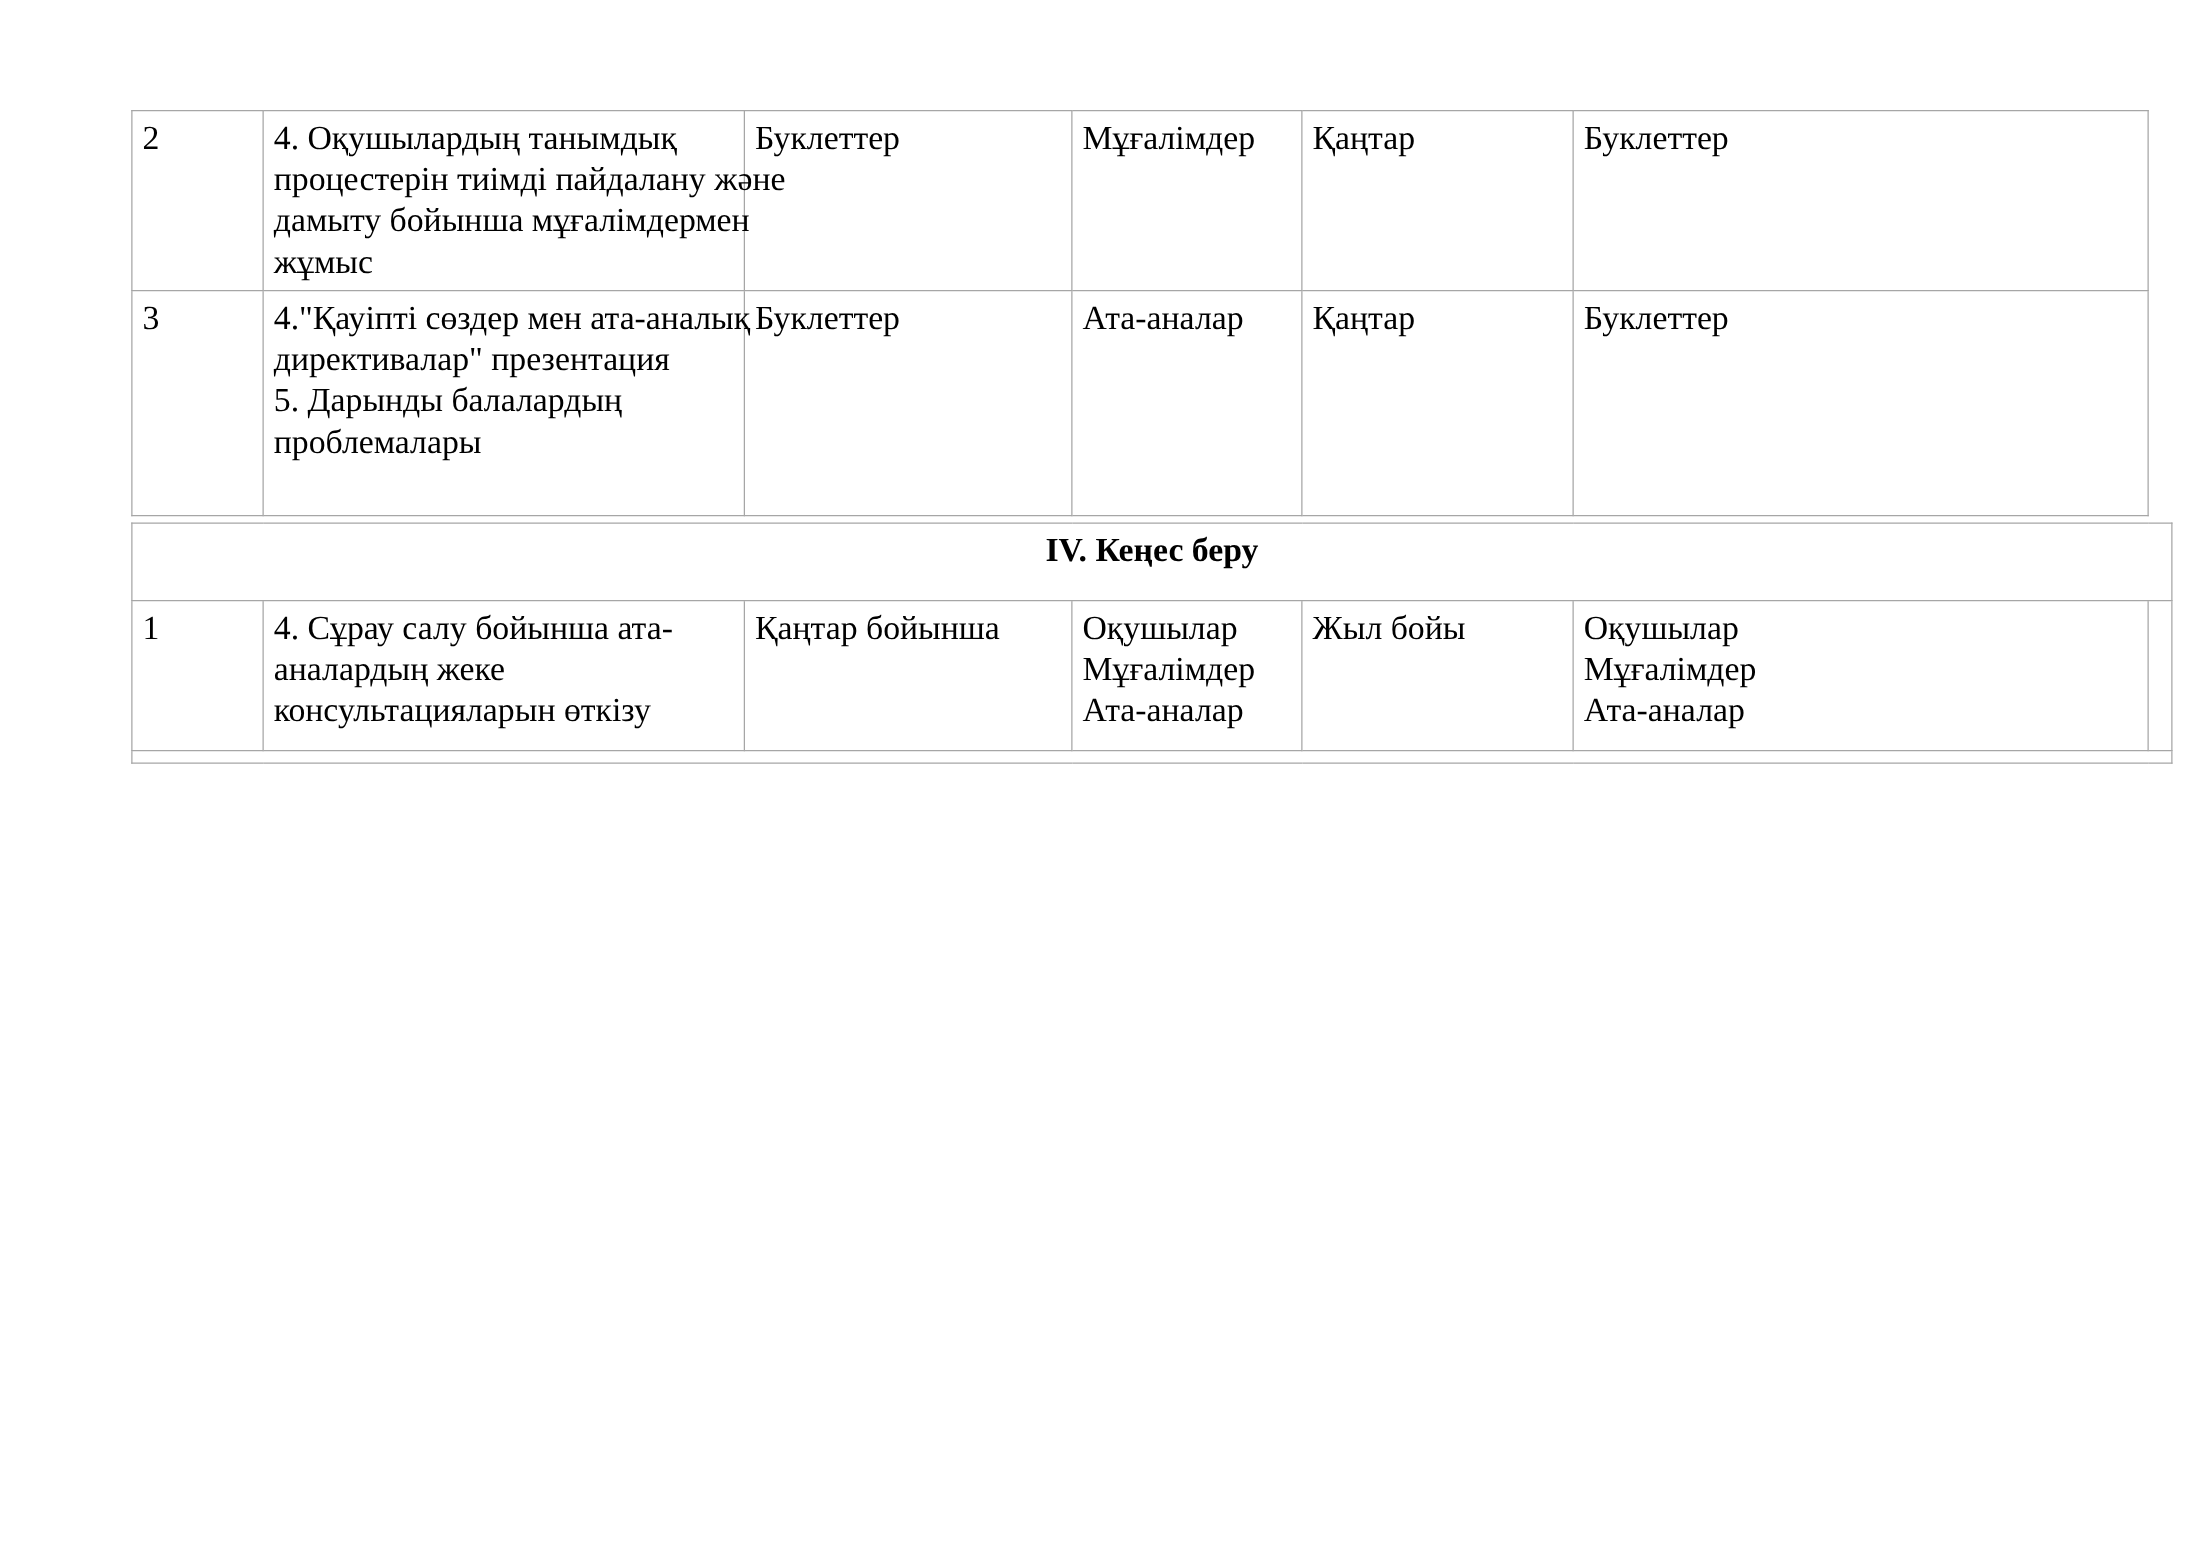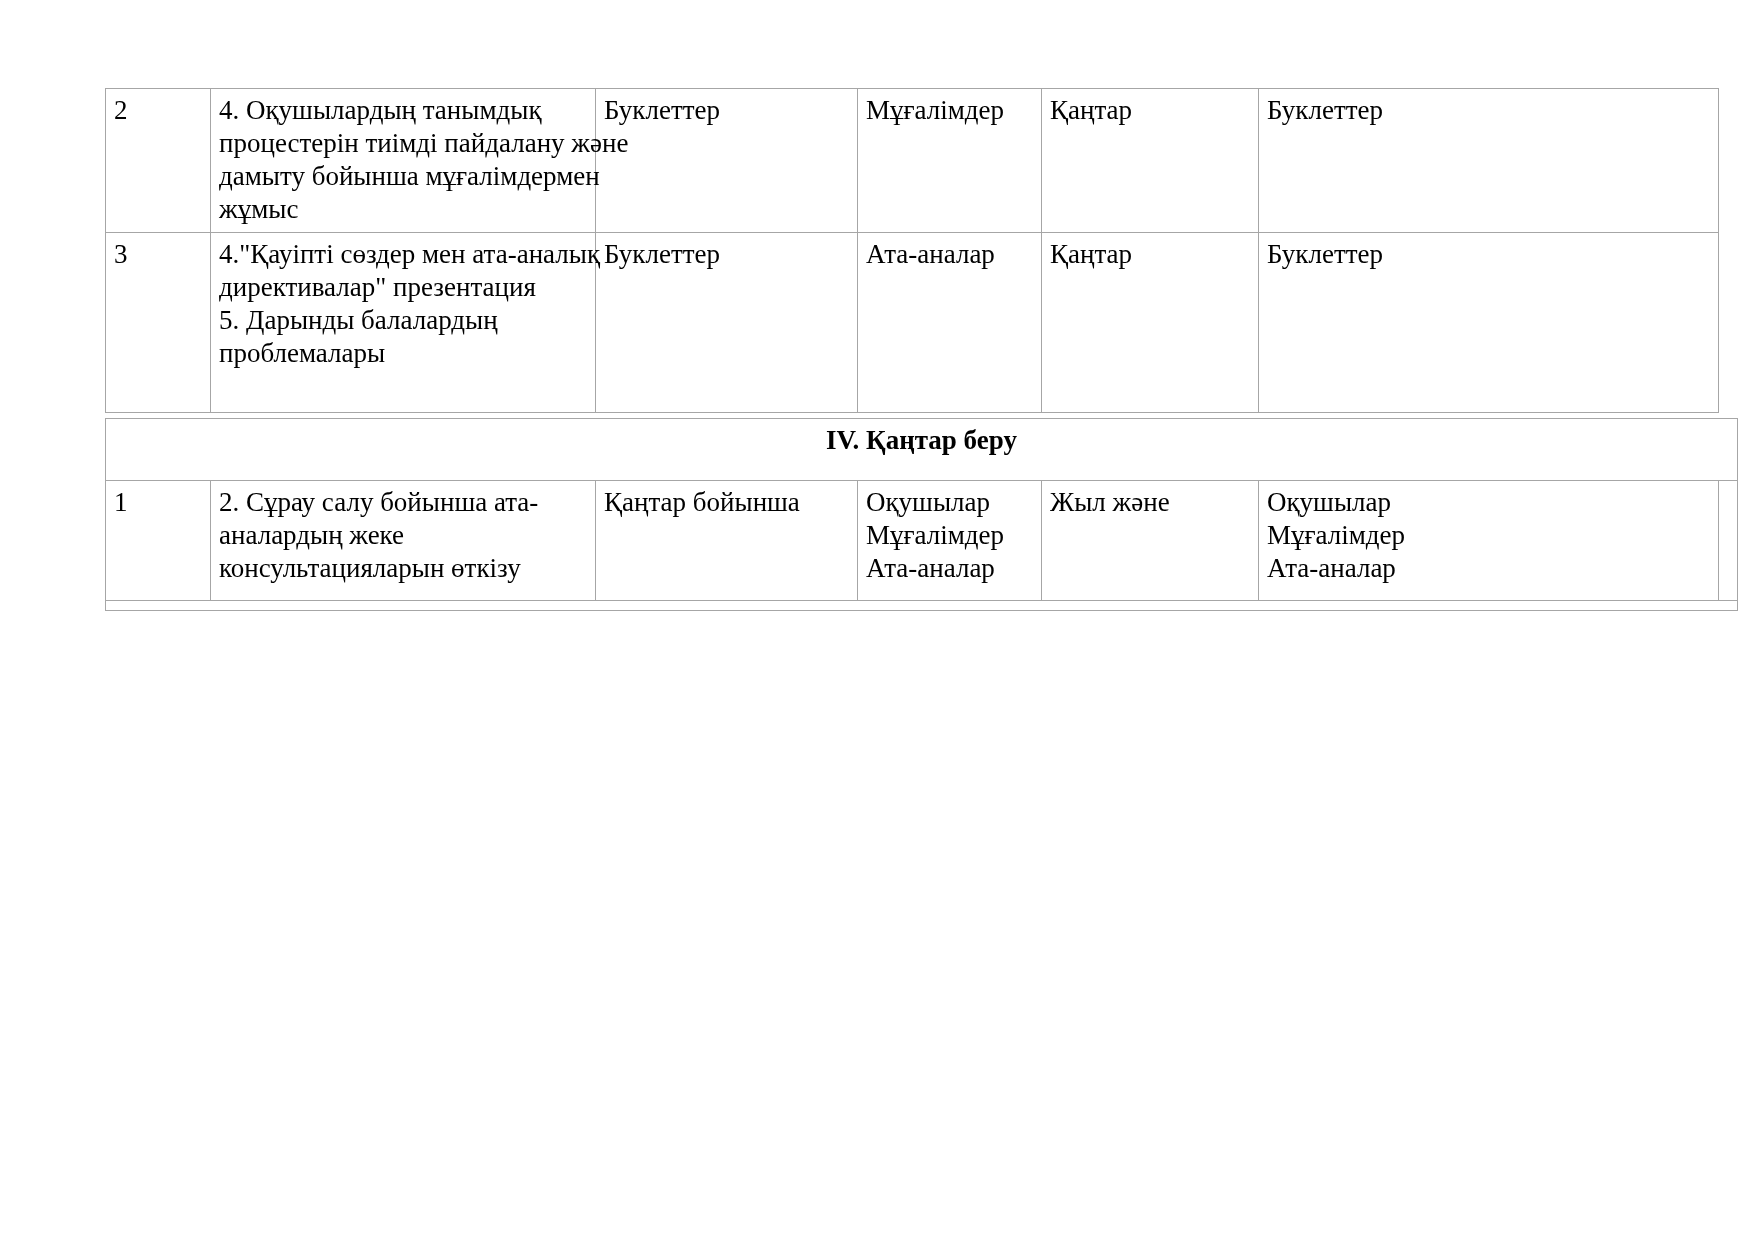--- a/index.html
+++ b/index.html
@@ -87,32 +87,32 @@
       <col style="width:105px">
         <col style="width:385px">
         <col style="width:262px">
       <col style="width:184px">
         <col style="width:217px">
         <col style="width:460px">
       <col style="width:19px">
     </colgroup>
     <tbody>
         <tr class="hdr">
-      <td class="section-cell" colspan="7">IV. Қаңтар беру</td>
+      <td class="section-cell" colspan="7">IV. Кеңес беру</td>
     </tr>
     <tr class="r1">
       <td>1</td>
-      <td>2. Сұрау салу бойынша ата-
+      <td>4. Сұрау салу бойынша ата-
 аналардың жеке
 консультацияларын өткізу</td>
       <td>Қаңтар бойынша</td>
       <td>Оқушылар
 Мұғалімдер
 Ата-аналар</td>
-      <td>Жыл және</td>
+      <td>Жыл бойы</td>
       <td>Оқушылар
 Мұғалімдер
 Ата-аналар</td>
       <td></td>
     </tr>
     <tr class="thin">
       <td colspan="7"></td>
     </tr>
   </tbody>
     </table>

